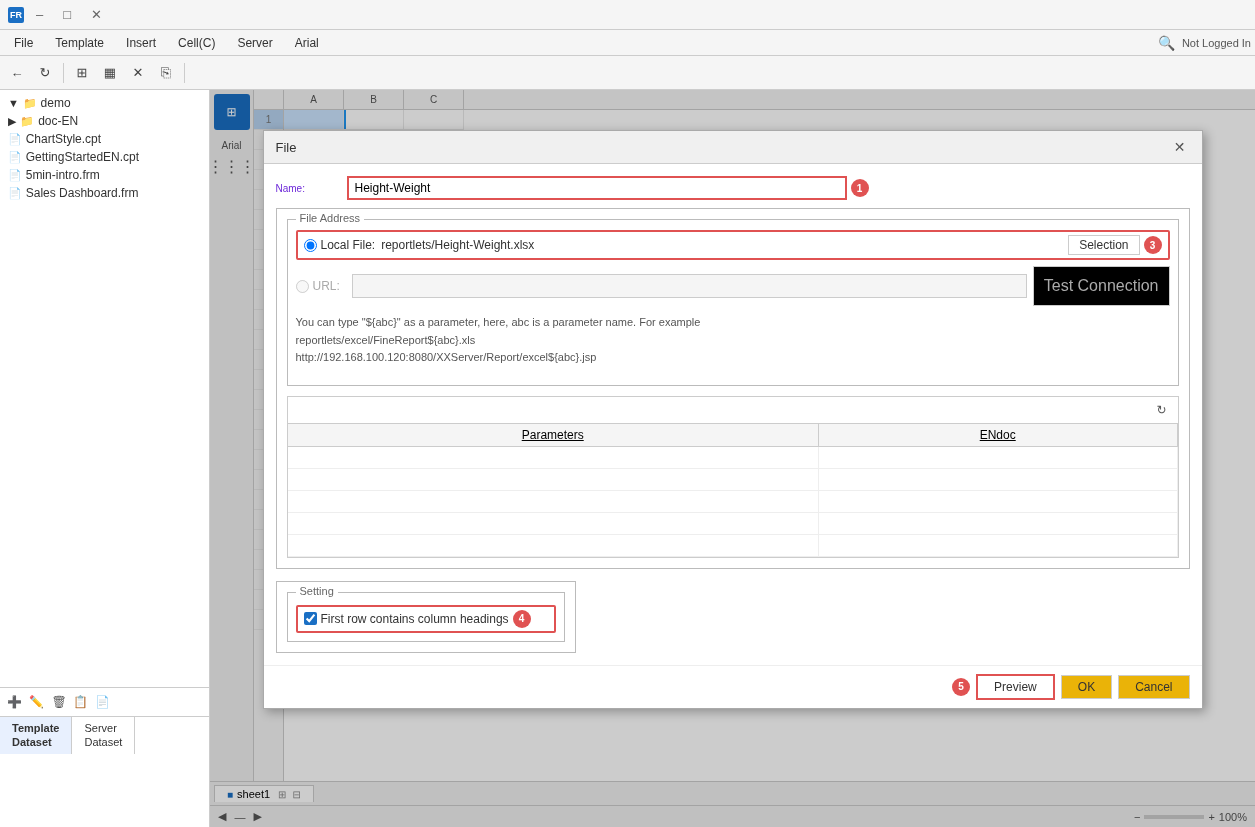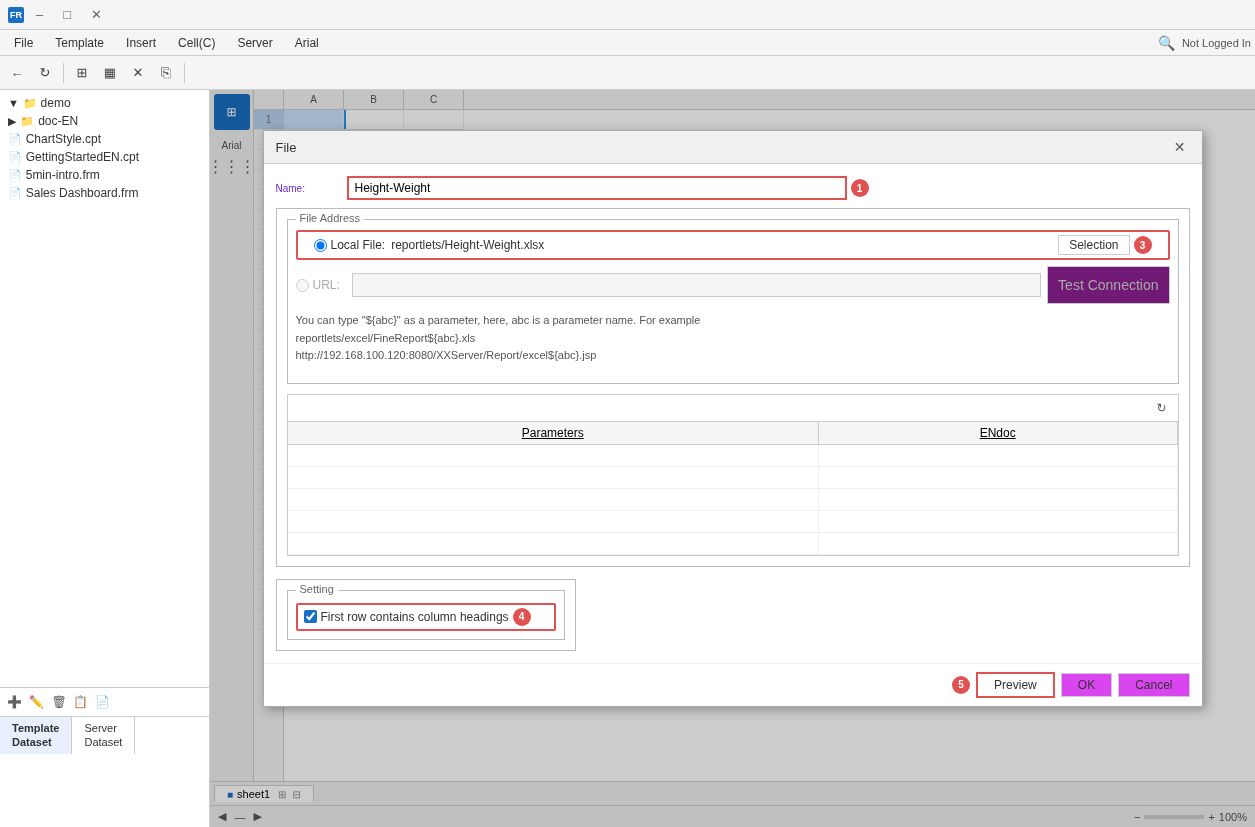--- a/index.html
+++ b/index.html
@@ -308,21 +308,21 @@
       padding: 0 4px;
       font-size: 11px;
       color: #666;
     }
 
     .local-file-row {
       display: flex;
       align-items: center;
       margin-bottom: 6px;
       border: 2px solid #e05252;
-      padding: 3px 16px;
+      padding: 3px 6px;
       border-radius: 2px;
     }
     .radio-label {
       display: flex; align-items: center; gap: 4px; cursor: pointer;
       font-size: 12px; color: #333; margin-right: 6px;
     }
     .file-path-input {
       flex: 1;
       border: none;
       font-size: 12px;
@@ -348,24 +348,24 @@
       height: 24px;
       border: 1px solid #ccc;
       font-size: 12px;
       padding: 0 4px;
       margin: 0 6px;
       outline: none;
       background: #f5f5f5;
     }
     .test-conn-btn {
       padding: 10px 10px;
-      background: #701a75;
+      background: #000000;
       border: 1px solid #ccc;
       cursor: pointer;
-      font-size: 14px;
+      font-size: 16px;
       color: #aaa;
     }
 
     .hint-text {
       font-size: 11px;
       color: #555;
       line-height: 1.6;
       margin-bottom: 10px;
     }
 
@@ -423,21 +423,21 @@
       display: flex;
       justify-content: flex-end;
       align-items: center;
       padding: 8px 12px;
       gap: 6px;
       border-top: 1px solid #eee;
     }
     .footer-btn {
       padding: 4px 16px;
       border: 1px solid #ccc;
-      background: #d946ef;
+      background: #eab308;
       cursor: pointer;
       font-size: 12px;
       color: #333;
     }
     .preview-btn {
       padding: 4px 16px;
       border: 2px solid #e05252;
       background: white;
       cursor: pointer;
       font-size: 12px;

